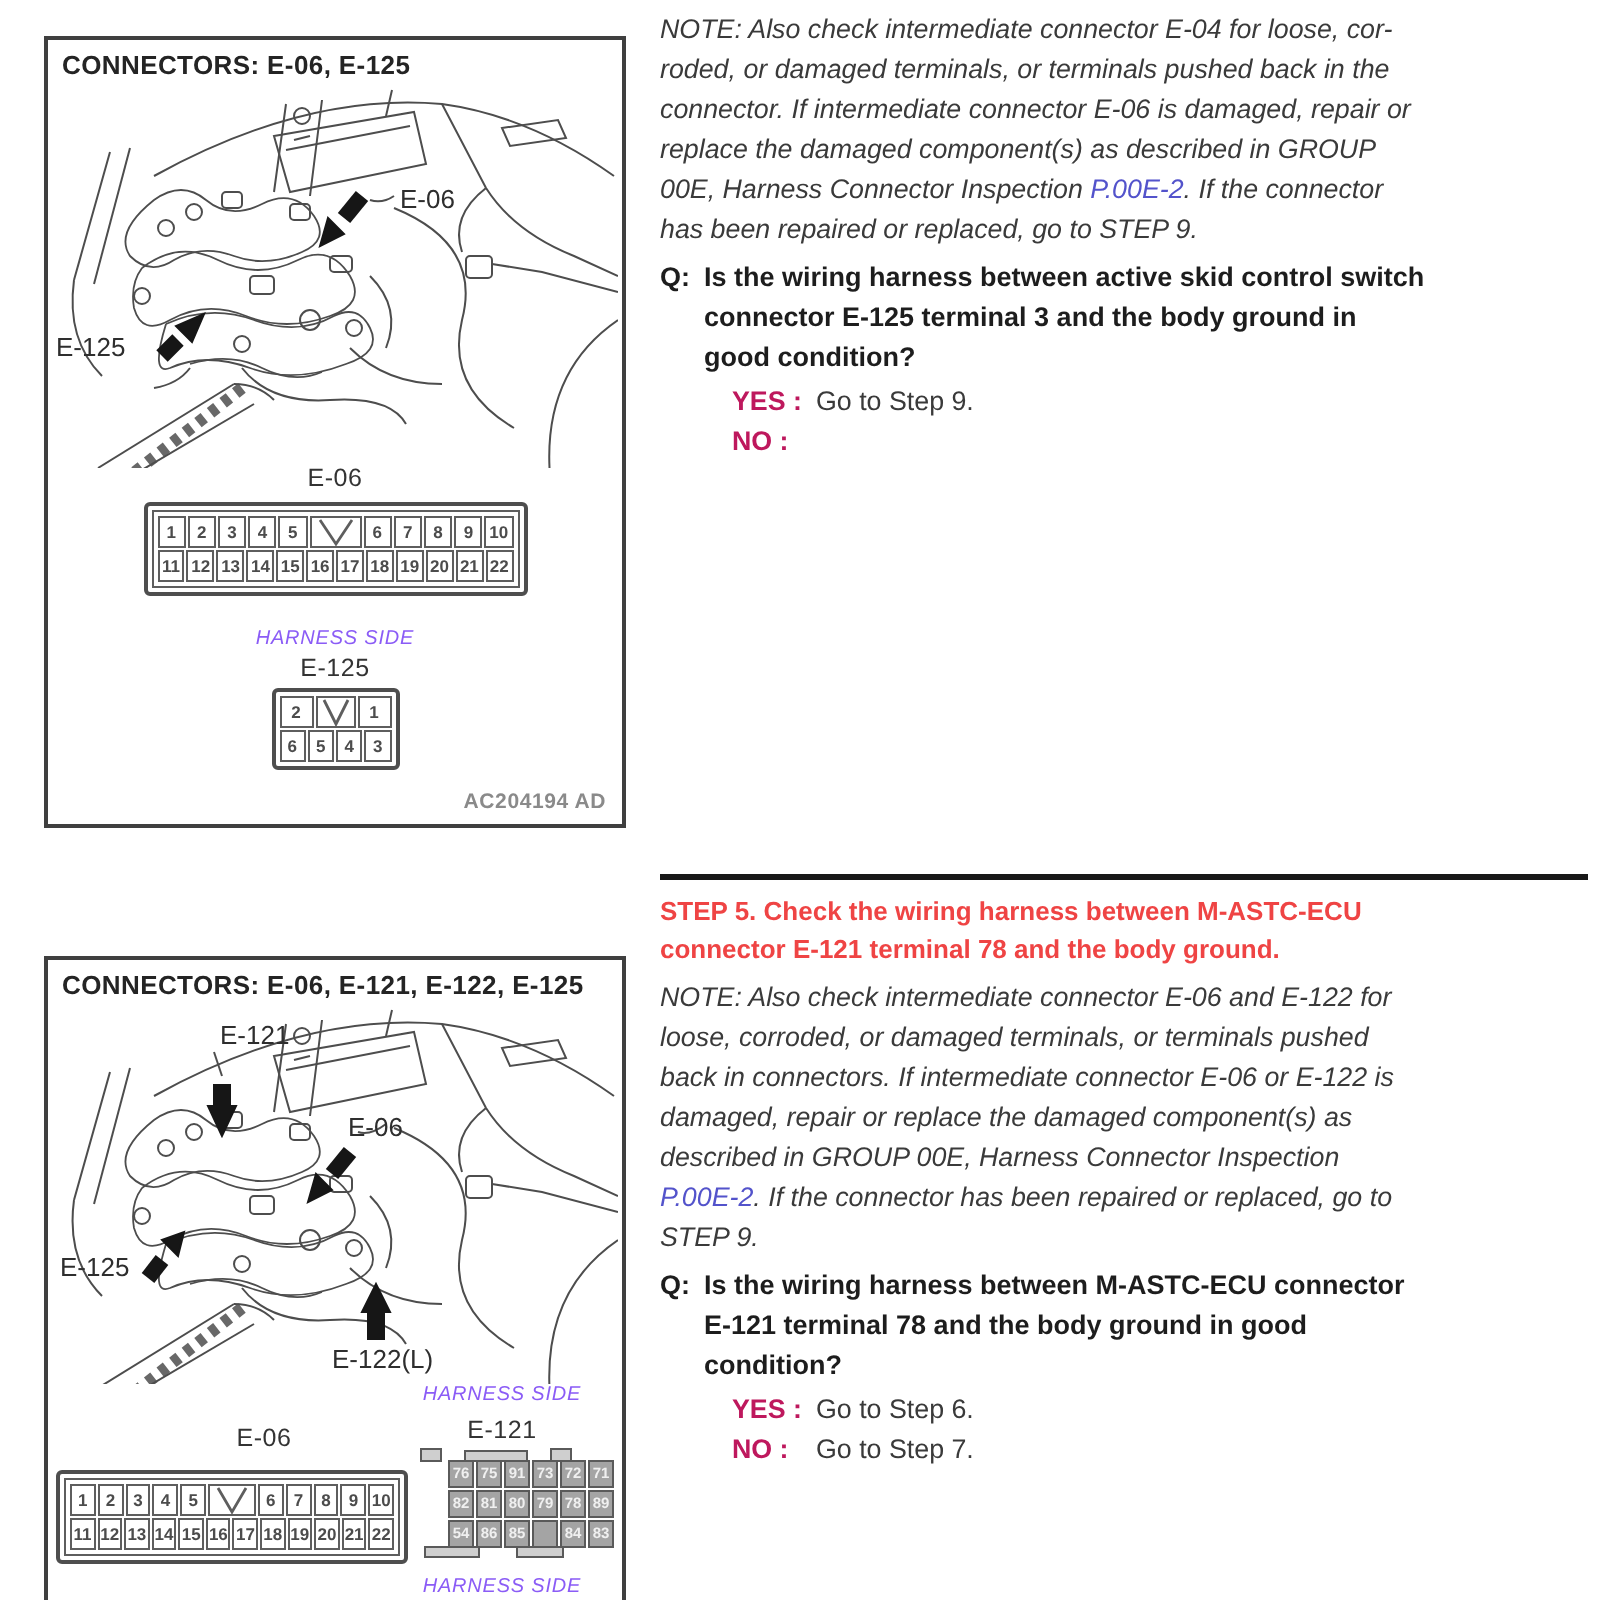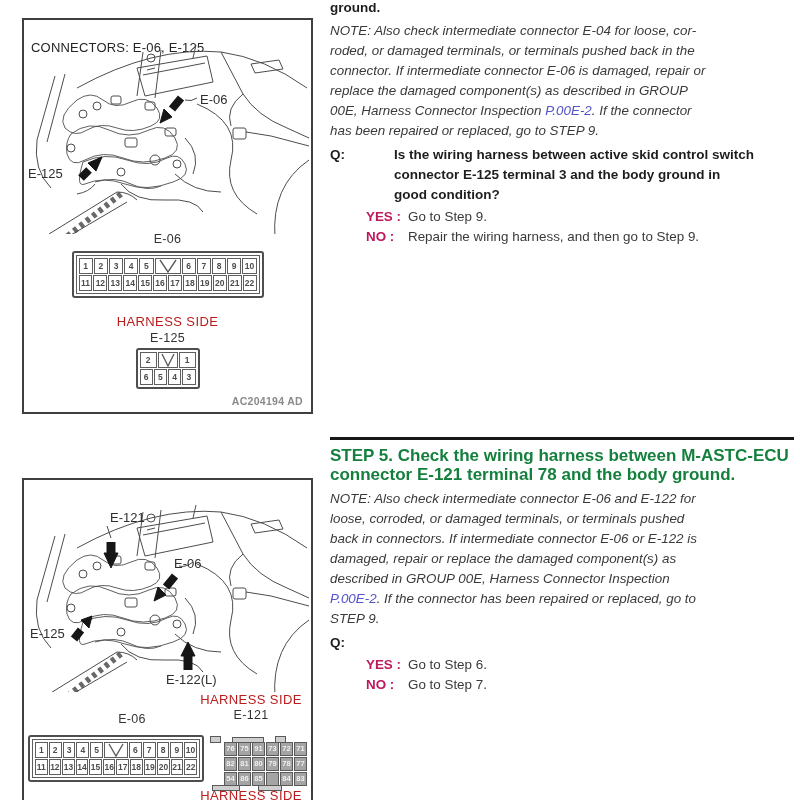--- a/index.html
+++ b/index.html
@@ -1,28 +1,28 @@
 <!DOCTYPE html>
 <html><head>
 <meta charset="utf-8">
 <style>
   html,body{margin:0;padding:0;}
   .page{position:relative;width:800px;height:800px;background:#ffffff;overflow:hidden;
         font-family:"Liberation Sans",sans-serif;color:#3a3a3a;}
 
   
   .figbox{position:absolute;left:22px;width:287px;border:2px solid #3f3f3f;background:#fff;}
-  .figbox .figtitle{position:absolute;left:7px;top:20px;font-size:13px;font-weight:400;color:#242424;
+  .figbox .figtitle{position:absolute;left:7px;top:5px;font-size:13px;font-weight:700;color:#242424;
                     letter-spacing:.2px;white-space:nowrap;}
   .fig-svg{position:absolute;left:1px;top:22px;}
   .callout{position:absolute;font-size:13px;color:#2e2e2e;white-space:nowrap;}
 
   .fig-col{position:absolute;left:0;width:100%;display:flex;flex-direction:column;align-items:center;}
   .conn-name{font-size:12.5px;color:#333;letter-spacing:.3px;}
-  .hside{font-size:13px;color:#b91c1c;letter-spacing:.4px;}
+  .hside{font-size:10px;color:#8b5cf6;letter-spacing:.4px;font-style:italic;}
 
   .conn{border:2px solid #4e4e4e;border-radius:3px;padding:2px;background:#fff;box-sizing:border-box;}
   .conn-in{border:1px solid #5e5e5e;padding:2px;}
   .prow{display:flex;gap:1px;}
   .prow + .prow{margin-top:1px;}
   .cells{display:flex;gap:1px;flex:1;}
   .pin{flex:1;height:14px;line-height:14px;border:1px solid #5e5e5e;text-align:center;
        font-size:8.5px;font-weight:700;color:#4c4c4c;background:#fff;overflow:hidden;}
   .notch{width:24px;flex:none;border:1px solid #5e5e5e;position:relative;background:#fff;}
   .notch svg{position:absolute;left:0;top:0;}
@@ -38,27 +38,27 @@
            letter-spacing:.3px;}
 
   
   .rcol{position:absolute;left:330px;width:464px;}
   .frag{font-size:13.5px;font-weight:700;color:#1d1d1d;line-height:16px;}
   .note{margin-top:5px;font-size:13.4px;font-style:italic;line-height:20px;color:#3a3a3a;}
   .note .body, .note .after{white-space:pre-line;}
   a.plink{font-style:italic;text-decoration:none;cursor:pointer;}
   .qblock{margin-top:4px;display:flex;font-size:13.5px;font-weight:700;color:#1d1d1d;line-height:20px;}
   .qlabel{width:22px;flex:none;}
-  .qtext{white-space:pre-line;margin-left:42px;}
+  .qtext{white-space:pre-line;}
   .answers{margin-top:2px;margin-left:36px;font-size:13.4px;line-height:20px;}
   .ans{display:flex;}
   .anslabel{width:42px;flex:none;font-weight:700;color:#be185d;}
   .anstext{color:#3a3a3a;}
   .steprule{border-top:3px solid #181818;width:100%;}
-  .stepheading{margin-top:6px;font-size:17px;font-weight:700;color:#15803d;line-height:19px;
+  .stepheading{margin-top:6px;font-size:13px;font-weight:700;color:#ef4444;line-height:19px;
                white-space:pre-line;}
 </style>
 </head>
 <body>
 
 <svg width="0" height="0" style="position:absolute" aria-hidden="true">
   <defs>
     <g id="harness-art" fill="none" stroke="#4d4d4d" stroke-width="1">
       <path d="M52 46 Q 128 4 196 10 Q 240 16 282 46"></path>
       <path d="M168 16 L171 3"></path>
@@ -191,20 +191,21 @@
               <span class="pin">3</span>
             </div>
         </div>
       </div>
     </div>
 
     <div class="figcode">AC204194 AD</div>
   </div>
 
   <div class="figbox" style="top:478px;height:360px;">
+    <div class="figtitle">CONNECTORS: E-06, E-121, E-122, E-125</div>
 
     <svg class="fig-svg" width="284" height="190" viewBox="0 0 284 190">
       <use href="#harness-art" xlink:href="#harness-art"></use>
       <g fill="#161616" stroke="#161616">
         <line x1="86" y1="40" x2="86" y2="54" stroke-width="9"></line>
         <polygon points="86,66 79,51 93,51" stroke-width="1"></polygon>
       </g>
       <g fill="#161616" stroke="#161616">
         <line x1="150" y1="74" x2="141" y2="85" stroke-width="8"></line>
         <polygon points="129,99 141,93 133,85" stroke-width="1"></polygon>
@@ -265,63 +266,62 @@
               <span class="pin">18</span>
               <span class="pin">19</span>
               <span class="pin">20</span>
               <span class="pin">21</span>
               <span class="pin">22</span>
             </div>
         </div>
       </div>
     </div>
 
-    <div class="conn121" style="position:absolute;left:184px;top:262px;width:80px;padding-left:16px;">
+    <div class="conn121" style="position:absolute;left:184px;top:250px;width:80px;padding-left:16px;">
       <div class="tab" style="left:2px;top:-6px;width:9px;height:5px;"></div>
       <div class="tab" style="left:24px;top:-5px;width:30px;height:4px;"></div>
       <div class="tab" style="right:2px;top:-6px;width:9px;height:5px;"></div>
       <div class="prow">
           <div class="cells">
             <span class="pin">76</span>
             <span class="pin">75</span>
             <span class="pin">91</span>
             <span class="pin">73</span>
             <span class="pin">72</span>
             <span class="pin">71</span>
           </div>
         </div>
       <div class="prow">
           <div class="cells">
             <span class="pin">82</span>
             <span class="pin">81</span>
             <span class="pin">80</span>
             <span class="pin">79</span>
             <span class="pin">78</span>
-            <span class="pin">77</span>
+            <span class="pin">89</span>
           </div>
         </div>
       <div class="prow">
           <div class="cells">
             <span class="pin">54</span>
             <span class="pin">86</span>
             <span class="pin">85</span>
             <span class="pin empty"></span>
             <span class="pin">84</span>
             <span class="pin">83</span>
           </div>
         </div>
       <div class="tab" style="left:4px;bottom:-5px;width:26px;height:4px;"></div>
       <div class="tab" style="right:6px;bottom:-5px;width:22px;height:4px;"></div>
     </div>
 
     <div class="hside" style="position:absolute;left:170px;top:308px;width:114px;text-align:center;">HARNESS SIDE</div>
   </div>
 
   <div class="rcol" style="top:0px;">
-    <div class="frag">ground.</div>
     <div class="note">
       <span class="body">NOTE: Also check intermediate connector E-04 for loose, cor-
 roded, or damaged terminals, or terminals pushed back in the
 connector. If intermediate connector E-06 is damaged, repair or
 replace the damaged component(s) as described in GROUP
 00E, Harness Connector Inspection </span><a class="plink" style="color: rgb(83, 83, 203);">P.00E-2</a><span class="after">. If the connector
 has been repaired or replaced, go to STEP 9.</span>
     </div>
     <div class="qblock">
       <span class="qlabel">Q:</span>
@@ -329,40 +329,42 @@
 connector E-125 terminal 3 and the body ground in
 good condition?</span>
     </div>
     <div class="answers">
       <div class="ans">
         <span class="anslabel">YES :</span>
         <span class="anstext">Go to Step 9.</span>
       </div>
       <div class="ans">
         <span class="anslabel">NO :</span>
-        <span class="anstext">Repair the wiring harness, and then go to Step 9.</span>
       </div>
     </div>
   </div>
 
   <div class="rcol" style="top:437px;">
     <div class="steprule"></div>
     <div class="stepheading">STEP 5. Check the wiring harness between M-ASTC-ECU
 connector E-121 terminal 78 and the body ground.</div>
     <div class="note">
       <span class="body">NOTE: Also check intermediate connector E-06 and E-122 for
 loose, corroded, or damaged terminals, or terminals pushed
 back in connectors. If intermediate connector E-06 or E-122 is
 damaged, repair or replace the damaged component(s) as
 described in GROUP 00E, Harness Connector Inspection
 </span><a class="plink" style="color: rgb(83, 83, 203);">P.00E-2</a><span class="after">. If the connector has been repaired or replaced, go to
 STEP 9.</span>
     </div>
     <div class="qblock">
       <span class="qlabel">Q:</span>
+      <span class="qtext">Is the wiring harness between M-ASTC-ECU connector
+E-121 terminal 78 and the body ground in good
+condition?</span>
     </div>
     <div class="answers">
       <div class="ans">
         <span class="anslabel">YES :</span>
         <span class="anstext">Go to Step 6.</span>
       </div>
       <div class="ans">
         <span class="anslabel">NO :</span>
         <span class="anstext">Go to Step 7.</span>
       </div>

